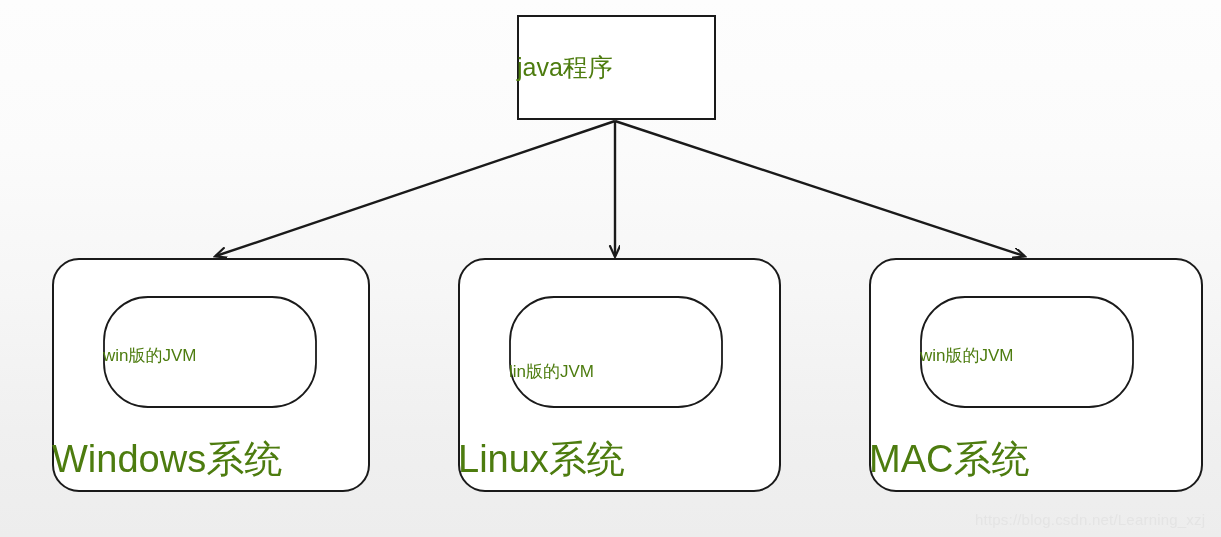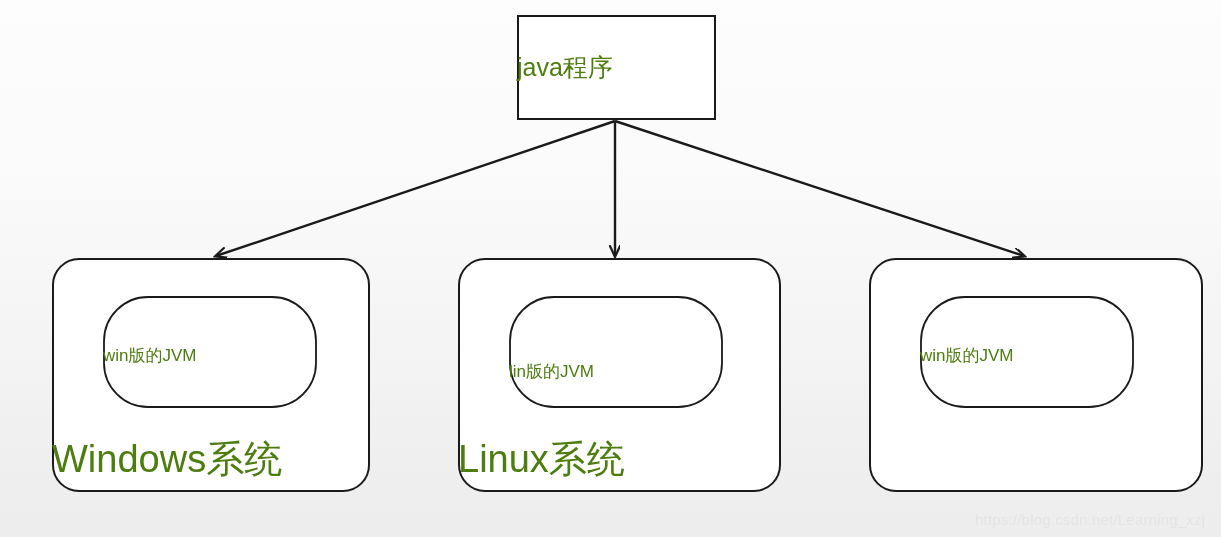--- a/index.html
+++ b/index.html
@@ -90,16 +90,17 @@
   </svg>
 
   <div class="node-label" id="top-box-label">java程序</div>
 
   <div class="node-label jvm-label" id="jvm-label-0">win版的JVM</div>
   <div class="node-label jvm-label" id="jvm-label-1">lin版的JVM</div>
   <div class="node-label jvm-label" id="jvm-label-2">win版的JVM</div>
 
   <div class="node-label os-label" id="os-label-0">Windows系统</div>
   <div class="node-label os-label" id="os-label-1">Linux系统</div>
+  <div class="node-label os-label" id="os-label-2">MAC系统</div>
 
   <div id="watermark">https://blog.csdn.net/Learning_xzj</div>
 
 </div>
 
 </body></html>

